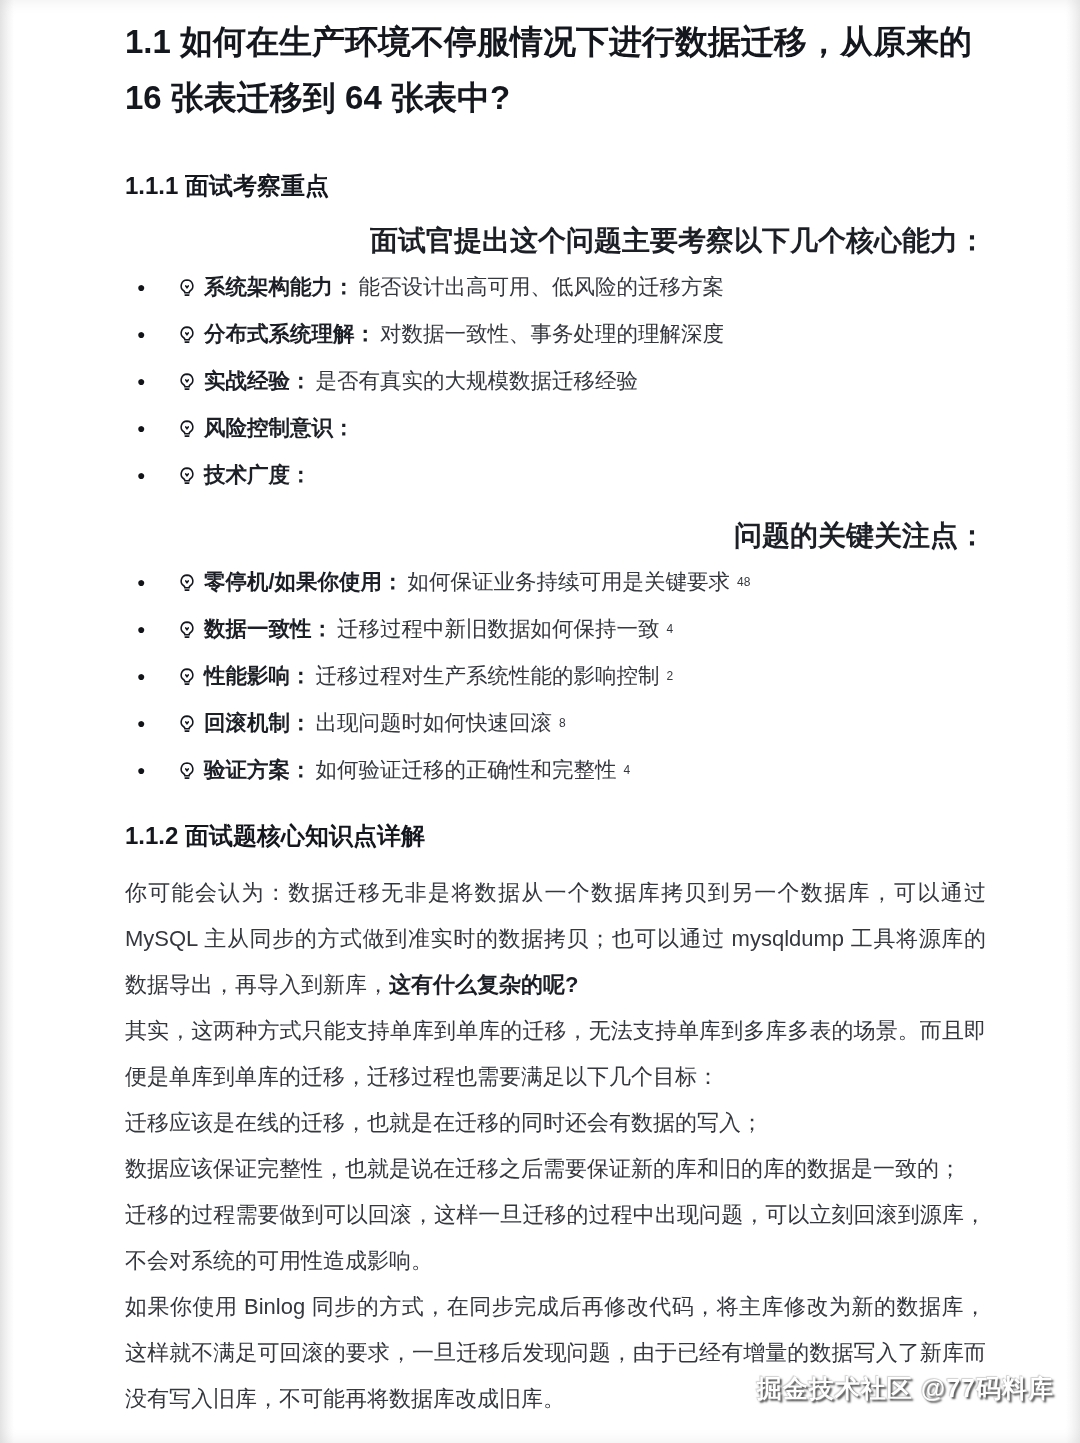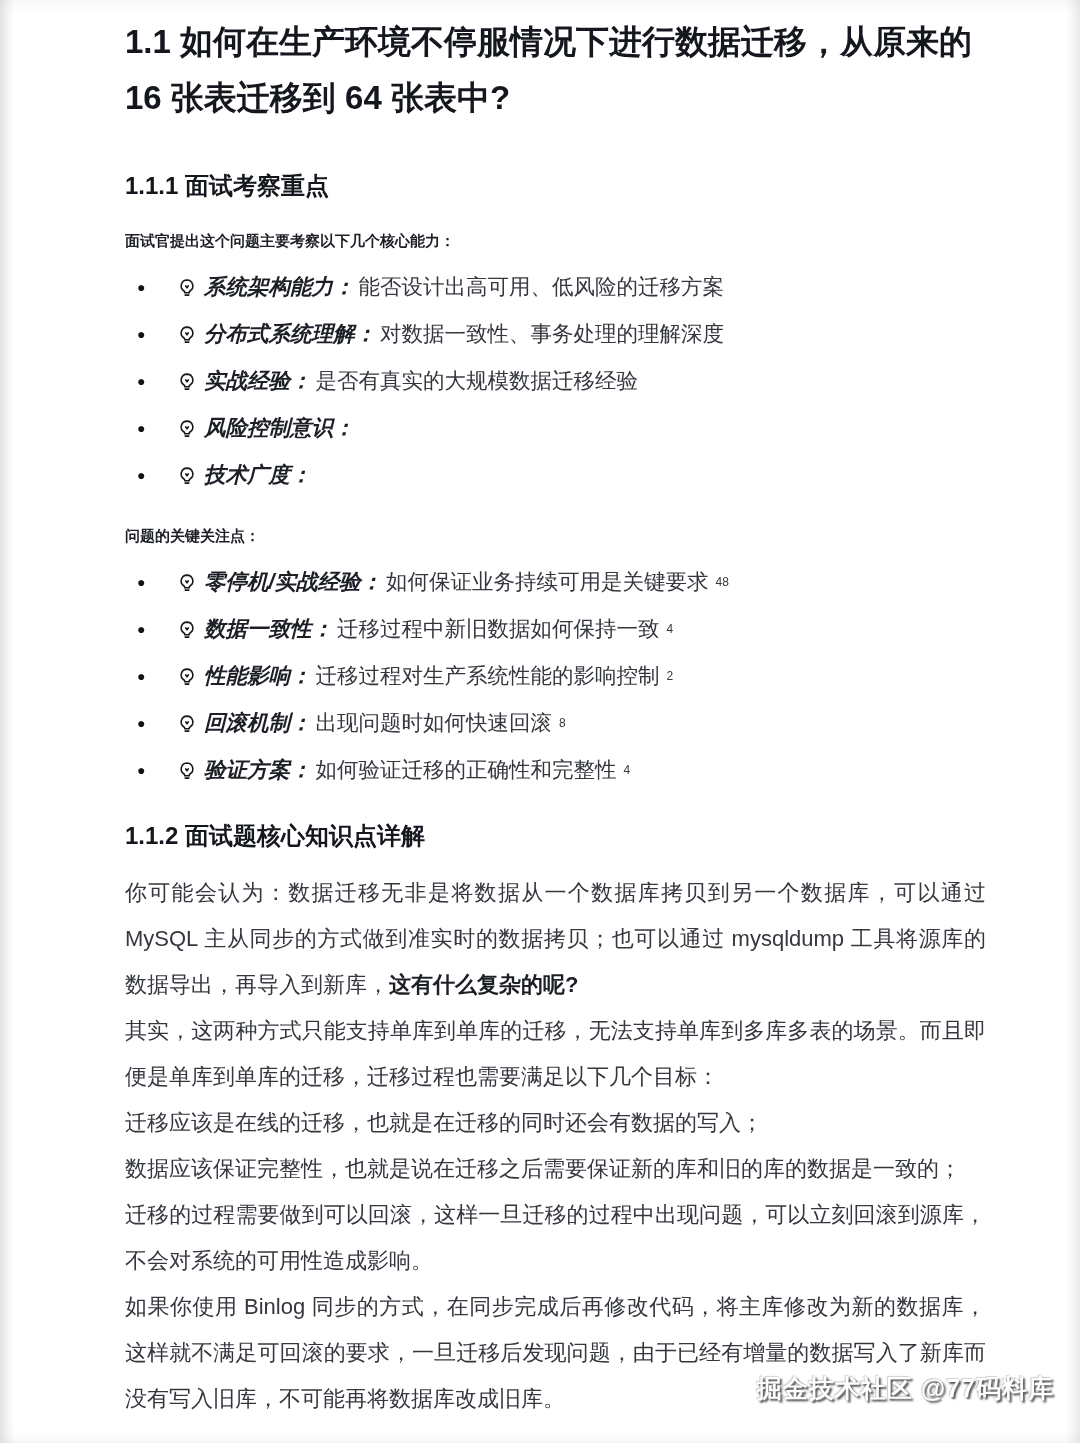--- a/index.html
+++ b/index.html
@@ -28,25 +28,26 @@
   .doc-title .t-line { display: block; }
   .h2 {
     font-size: 24px;
     line-height: 36px;
     font-weight: 700;
     color: #15171e;
   }
   .h2-first { margin-top: 42px; }
   .h2-second { margin-top: 24px; margin-bottom: 16px; }
   .intro {
-    font-size: 15px;
+    font-size: 28px;
     font-weight: 700;
     color: #1c1f26;
     line-height: 46px;
     margin-top: 14px;
+    text-align: right;
   }
   ul.bullets { list-style: none; }
   ul.bullets li {
     display: flex;
     align-items: center;
     line-height: 47px;
     font-size: 21.5px;
     white-space: nowrap;
   }
   .bullet-dot {
@@ -56,21 +57,21 @@
     color: #111318;
     flex: 0 0 auto;
   }
   .bulb {
     flex: 0 0 auto;
     margin-left: 24px;
     margin-right: 7px;
     display: inline-flex;
     align-items: center;
   }
-  .item-label { font-weight: 700; color: #1c1f26; font-style: italic; }
+  .item-label { font-weight: 700; color: #1c1f26; }
   .item-text { color: #34373e; margin-left: 4px; }
   .item-ref { font-size: 12px; margin-left: 7px; color: #34373e; }
   p.body {
     font-size: 22px;
     line-height: 46px;
     text-align: justify;
     color: #34373e;
   }
   p.body .bold-tail { font-weight: 700; color: #1c1f26; }
   .watermark {
@@ -165,21 +166,21 @@
   <ul class="bullets">
     <li>
       <span class="bullet-dot">●</span>
       <span class="bulb">
           <svg width="20" height="20" viewBox="0 0 24 24" fill="none" stroke="#15171e" stroke-width="1.9" stroke-linecap="round">
             <path d="M12 2.5a7 7 0 0 0-3.9 12.8c.9.65 1.4 1.5 1.4 2.4h5c0-.9.5-1.75 1.4-2.4A7 7 0 0 0 12 2.5z"></path>
             <line x1="9.8" y1="20.5" x2="14.2" y2="20.5"></line>
             <path d="M10.5 9.5l1.5 2 1.5-2"></path>
           </svg>
         </span>
-      <span class="item-label">零停机/实战经验：</span>
+      <span class="item-label">零停机/如果你使用：</span>
       <span class="item-text">如何保证业务持续可用是关键要求</span>
       <span class="item-ref">48</span>
     </li>
     <li>
       <span class="bullet-dot">●</span>
       <span class="bulb">
           <svg width="20" height="20" viewBox="0 0 24 24" fill="none" stroke="#15171e" stroke-width="1.9" stroke-linecap="round">
             <path d="M12 2.5a7 7 0 0 0-3.9 12.8c.9.65 1.4 1.5 1.4 2.4h5c0-.9.5-1.75 1.4-2.4A7 7 0 0 0 12 2.5z"></path>
             <line x1="9.8" y1="20.5" x2="14.2" y2="20.5"></line>
             <path d="M10.5 9.5l1.5 2 1.5-2"></path>

